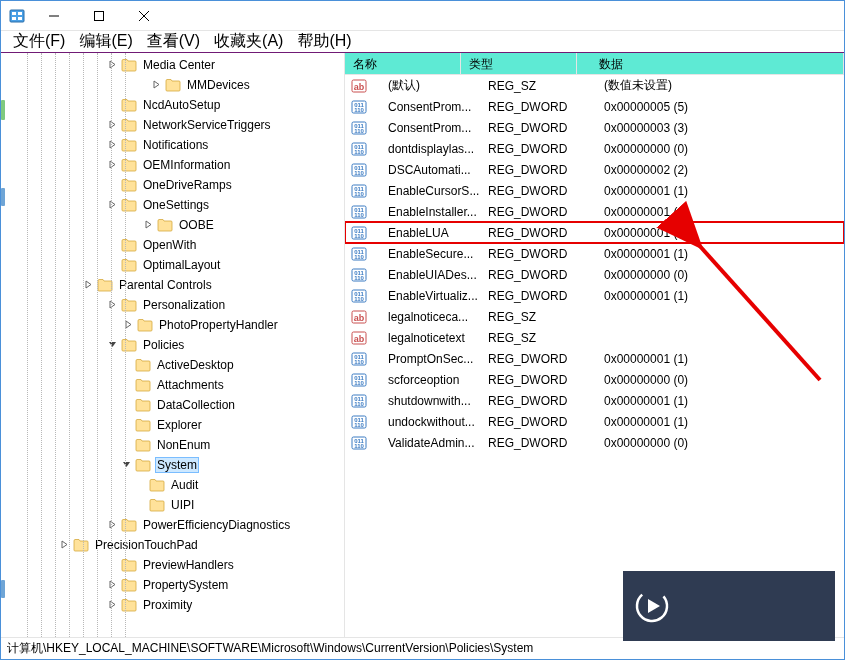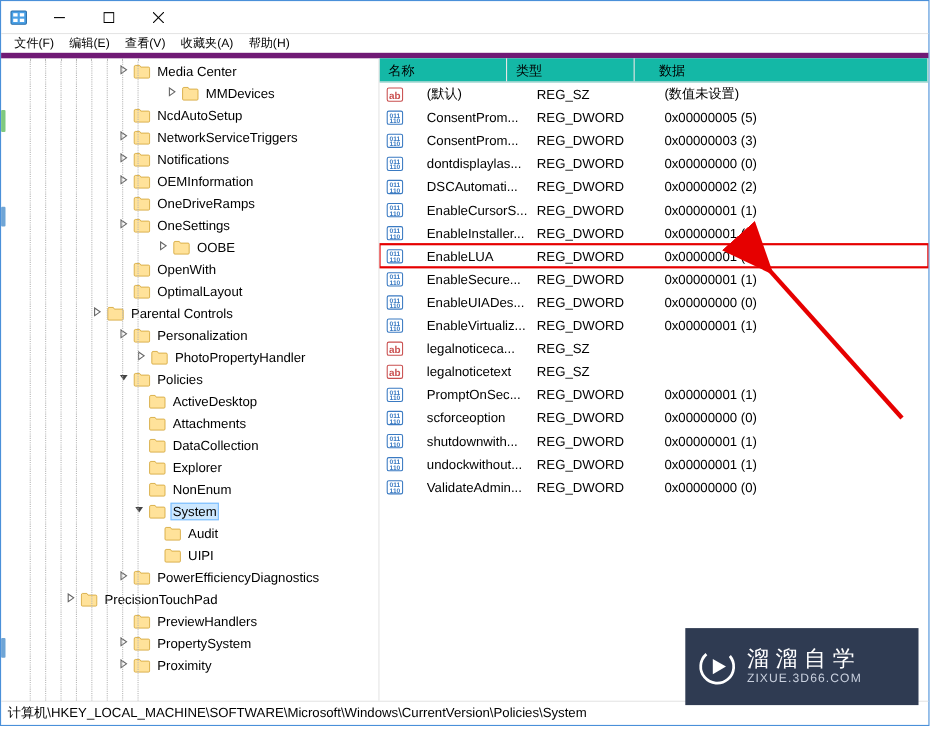--- a/index.html
+++ b/index.html
@@ -3,34 +3,34 @@
 <meta charset="utf-8">
 <style>
   * { box-sizing: border-box; margin: 0; padding: 0; }
   body { font-family: "Microsoft YaHei", "Segoe UI", Tahoma, sans-serif; font-size: 12px; color: #000; background: #fff; width: 847px; height: 667px; position: relative; overflow: hidden; }
   .window { border: 1px solid #4a90d9; width: 845px; height: 660px; display: flex; flex-direction: column; background:#fff; position:relative; }
   .titlebar { height: 30px; display: flex; align-items: center; padding: 0 2px 0 8px; border-bottom: 1px solid #e5e5e5; }
   .titlebar .app-icon { width: 16px; height: 16px; margin-right: 6px; display:inline-flex; }
   .titlebar .title { flex: 1; font-size: 12px; }
   .win-controls { display: flex; }
   .win-btn { width: 45px; height: 29px; display: flex; align-items: center; justify-content: center; color:#333; }
-  .menubar { height: 22px; display: flex; align-items: center; gap: 2px; padding: 0 6px; border-bottom: 5px solid #701a75; font-size: 11px; }
+  .menubar { height: 22px; display: flex; align-items: center; gap: 2px; padding: 0 6px; border-bottom: 1px solid #701a75; font-size: 16px; }
   .menubar span { padding: 2px 6px; }
   .content { flex: 1; display: flex; min-height: 0; }
   .tree-pane { width: 344px; border-right: 1px solid #e5e5e5; overflow: auto; position: relative; padding: 2px 0 2px 0; }
   .tree-pane::-webkit-scrollbar, .list-pane::-webkit-scrollbar, .tree-hscroll::-webkit-scrollbar { width: 17px; height: 17px; }
   .tree-pane::-webkit-scrollbar-thumb, .list-pane::-webkit-scrollbar-thumb, .tree-hscroll::-webkit-scrollbar-thumb { background:#c2c2c2; }
   .tree-pane::-webkit-scrollbar-track, .list-pane::-webkit-scrollbar-track, .tree-hscroll::-webkit-scrollbar-track { background:#f0f0f0; }
   .tree-row { height: 20px; display: flex; align-items: center; white-space: nowrap; }
   .tree-row .exp { width: 14px; text-align:center; color:#555; font-size: 10px; display:inline-block; }
   .tree-row .folder { width:16px; height:14px; margin: 0 4px 0 2px; display:inline-flex; align-items:center; justify-content:center; }
   .tree-row .lbl { padding: 1px 2px; }
   .tree-row.sel .lbl { background:#cde8ff; border:1px solid #7abdff; padding:0 1px; }
   .list-pane { flex:1; display:flex; flex-direction:column; min-width:0; }
-  .list-header { height: 22px; display:flex; border-bottom: 1px solid #e5e5e5; background:#14b8a6; font-size:12px; }
+  .list-header { height: 22px; display:flex; border-bottom: 1px solid #e5e5e5; background:#5eead4; font-size:12px; }
   .list-header .col { padding: 3px 8px; border-right: 1px solid #e5e5e5; }
   .col.name { width: 116px; }
   .col.type { width: 116px; }
   .col.data { flex:1;margin-left:14px; }
   .list-body { flex:1; overflow:auto; position:relative; }
   .val-row { height: 21px; display:flex; align-items:center; font-size:12px; position:relative; }
   .val-row .vicon { width:16px; height:16px; margin: 0 21px 0 6px; display:inline-flex; align-items:flex-start; justify-content:center; }
   .val-row .vname { width: 92px; white-space:nowrap; overflow:hidden; text-overflow:ellipsis; }
   .val-row .vtype { width: 116px; padding-left:8px; white-space:nowrap; }
   .val-row .vdata { flex:1; padding-left:8px; white-space:nowrap; }
@@ -622,23 +622,19 @@
       </marker>
     </defs>
   <line x1="820" y1="380" x2="698" y2="244" stroke="#e60000" stroke-width="4" marker-end="url(#ah)"></line>
 </svg>
 
 <div class="watermark">
   <svg width="34" height="34" viewBox="0 0 34 34">
       <circle cx="17" cy="17" r="15" fill="none" stroke="#fff" stroke-width="2.5" stroke-dasharray="70 24" transform="rotate(-40 17 17)"></circle>
       <polygon points="13,10 25,17 13,24" fill="#fff"></polygon>
     </svg>
-  <div class="wm-text">
-    <span class="wm-title">溜溜自学</span>
-    <span class="wm-sub">ZIXUE.3D66.COM</span>
-  </div>
 </div>
 
 <div class="left-edge" id="leftedge">
     <div class="bar" style="top: 100px; height: 20px; background: rgb(127, 201, 127);"></div>
     <div class="bar" style="top: 188px; height: 18px; background: rgb(111, 165, 214);"></div>
     <div class="bar" style="top: 580px; height: 18px; background: rgb(111, 165, 214);"></div>
   </div>
 
 </body></html>

